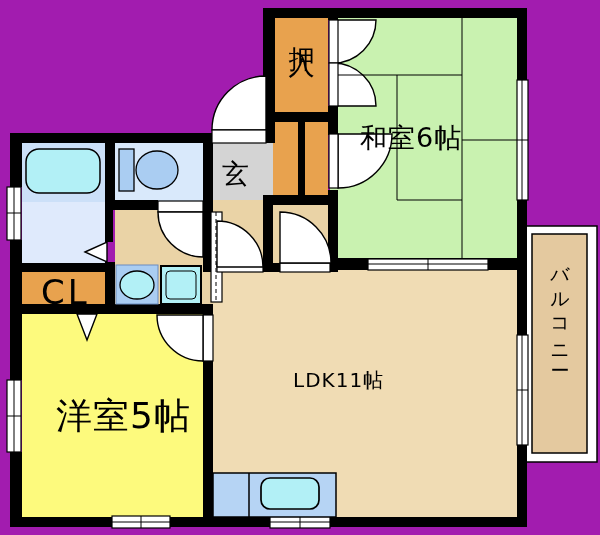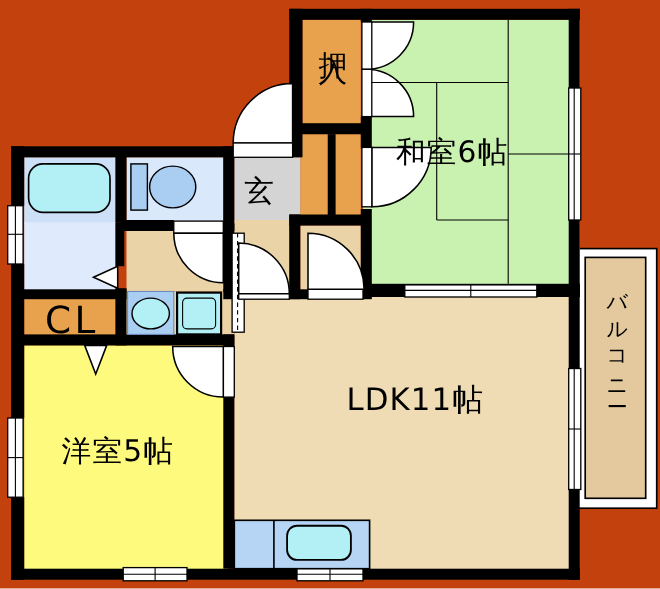--- a/index.html
+++ b/index.html
@@ -1,16 +1,16 @@
 <!DOCTYPE html>
 <html><head>
 <meta charset="utf-8">
 <style>
   html,body{margin:0;padding:0;background:#fff;}
-  .stage{position:relative;width:600px;height:535px;background:#c2410c;overflow:hidden;
+  .stage{position:relative;width:600px;height:535px;background:#a21caf;overflow:hidden;
          font-family:"DejaVu Sans","Liberation Sans",sans-serif;}
   .stage svg{position:absolute;left:0;top:0;}
   .wall{fill:#000;}
   .win{fill:#fff;stroke:#000;stroke-width:1.2;}
   .winline{stroke:#000;stroke-width:1;fill:none;}
   .door{fill:#fff;stroke:#000;stroke-width:1.4;}
   .leaf{fill:#fff;stroke:#000;stroke-width:1.2;}
   .tatami{stroke:#000;stroke-width:1;fill:none;}
   .fixline{stroke:#000;stroke-width:1.5;fill:none;}
   .label{position:absolute;color:#000;white-space:nowrap;}
@@ -180,19 +180,19 @@
   </g>
 
   <g>
     <rect x="213" y="473" width="123" height="44" stroke="#000" stroke-width="1.5" fill="#b6d4f4"></rect>
     <line class="fixline" x1="249" y1="473" x2="249" y2="517"></line>
     <rect x="261" y="478" width="58" height="31" rx="9" stroke="#000" stroke-width="1.7" fill="#b2f0f6"></rect>
   </g>
 </svg>
 
 <div class="label lbl-h" style="left:360px;top:120px;font-size:27px;">和室6帖</div>
-<div class="label lbl-h" style="left:293px;top:345px;font-size:28px;margin-left:22px;">LDK11帖</div>
-<div class="label lbl-h" style="left:56px;top:392px;font-size:27px;">洋室5帖</div>
+<div class="label lbl-h" style="left:293px;top:367px;font-size:20px;">LDK11帖</div>
+<div class="label lbl-h" style="left:56px;top:392px;font-size:36px;">洋室5帖</div>
 <div class="label lbl-h" style="left:222px;top:156px;font-size:27px;">玄</div>
 <div class="label lbl-v" style="left:285px;top:26px;font-size:26px;letter-spacing:4px;">押入</div>
 <div class="label lbl-h" style="left:41px;top:272px;font-size:34px;letter-spacing:3px;">CL</div>
 <div class="label lbl-v" style="left:548px;top:253px;font-size:19px;letter-spacing:5px;">バルコニー</div>
 </div>
 
 </body></html>

